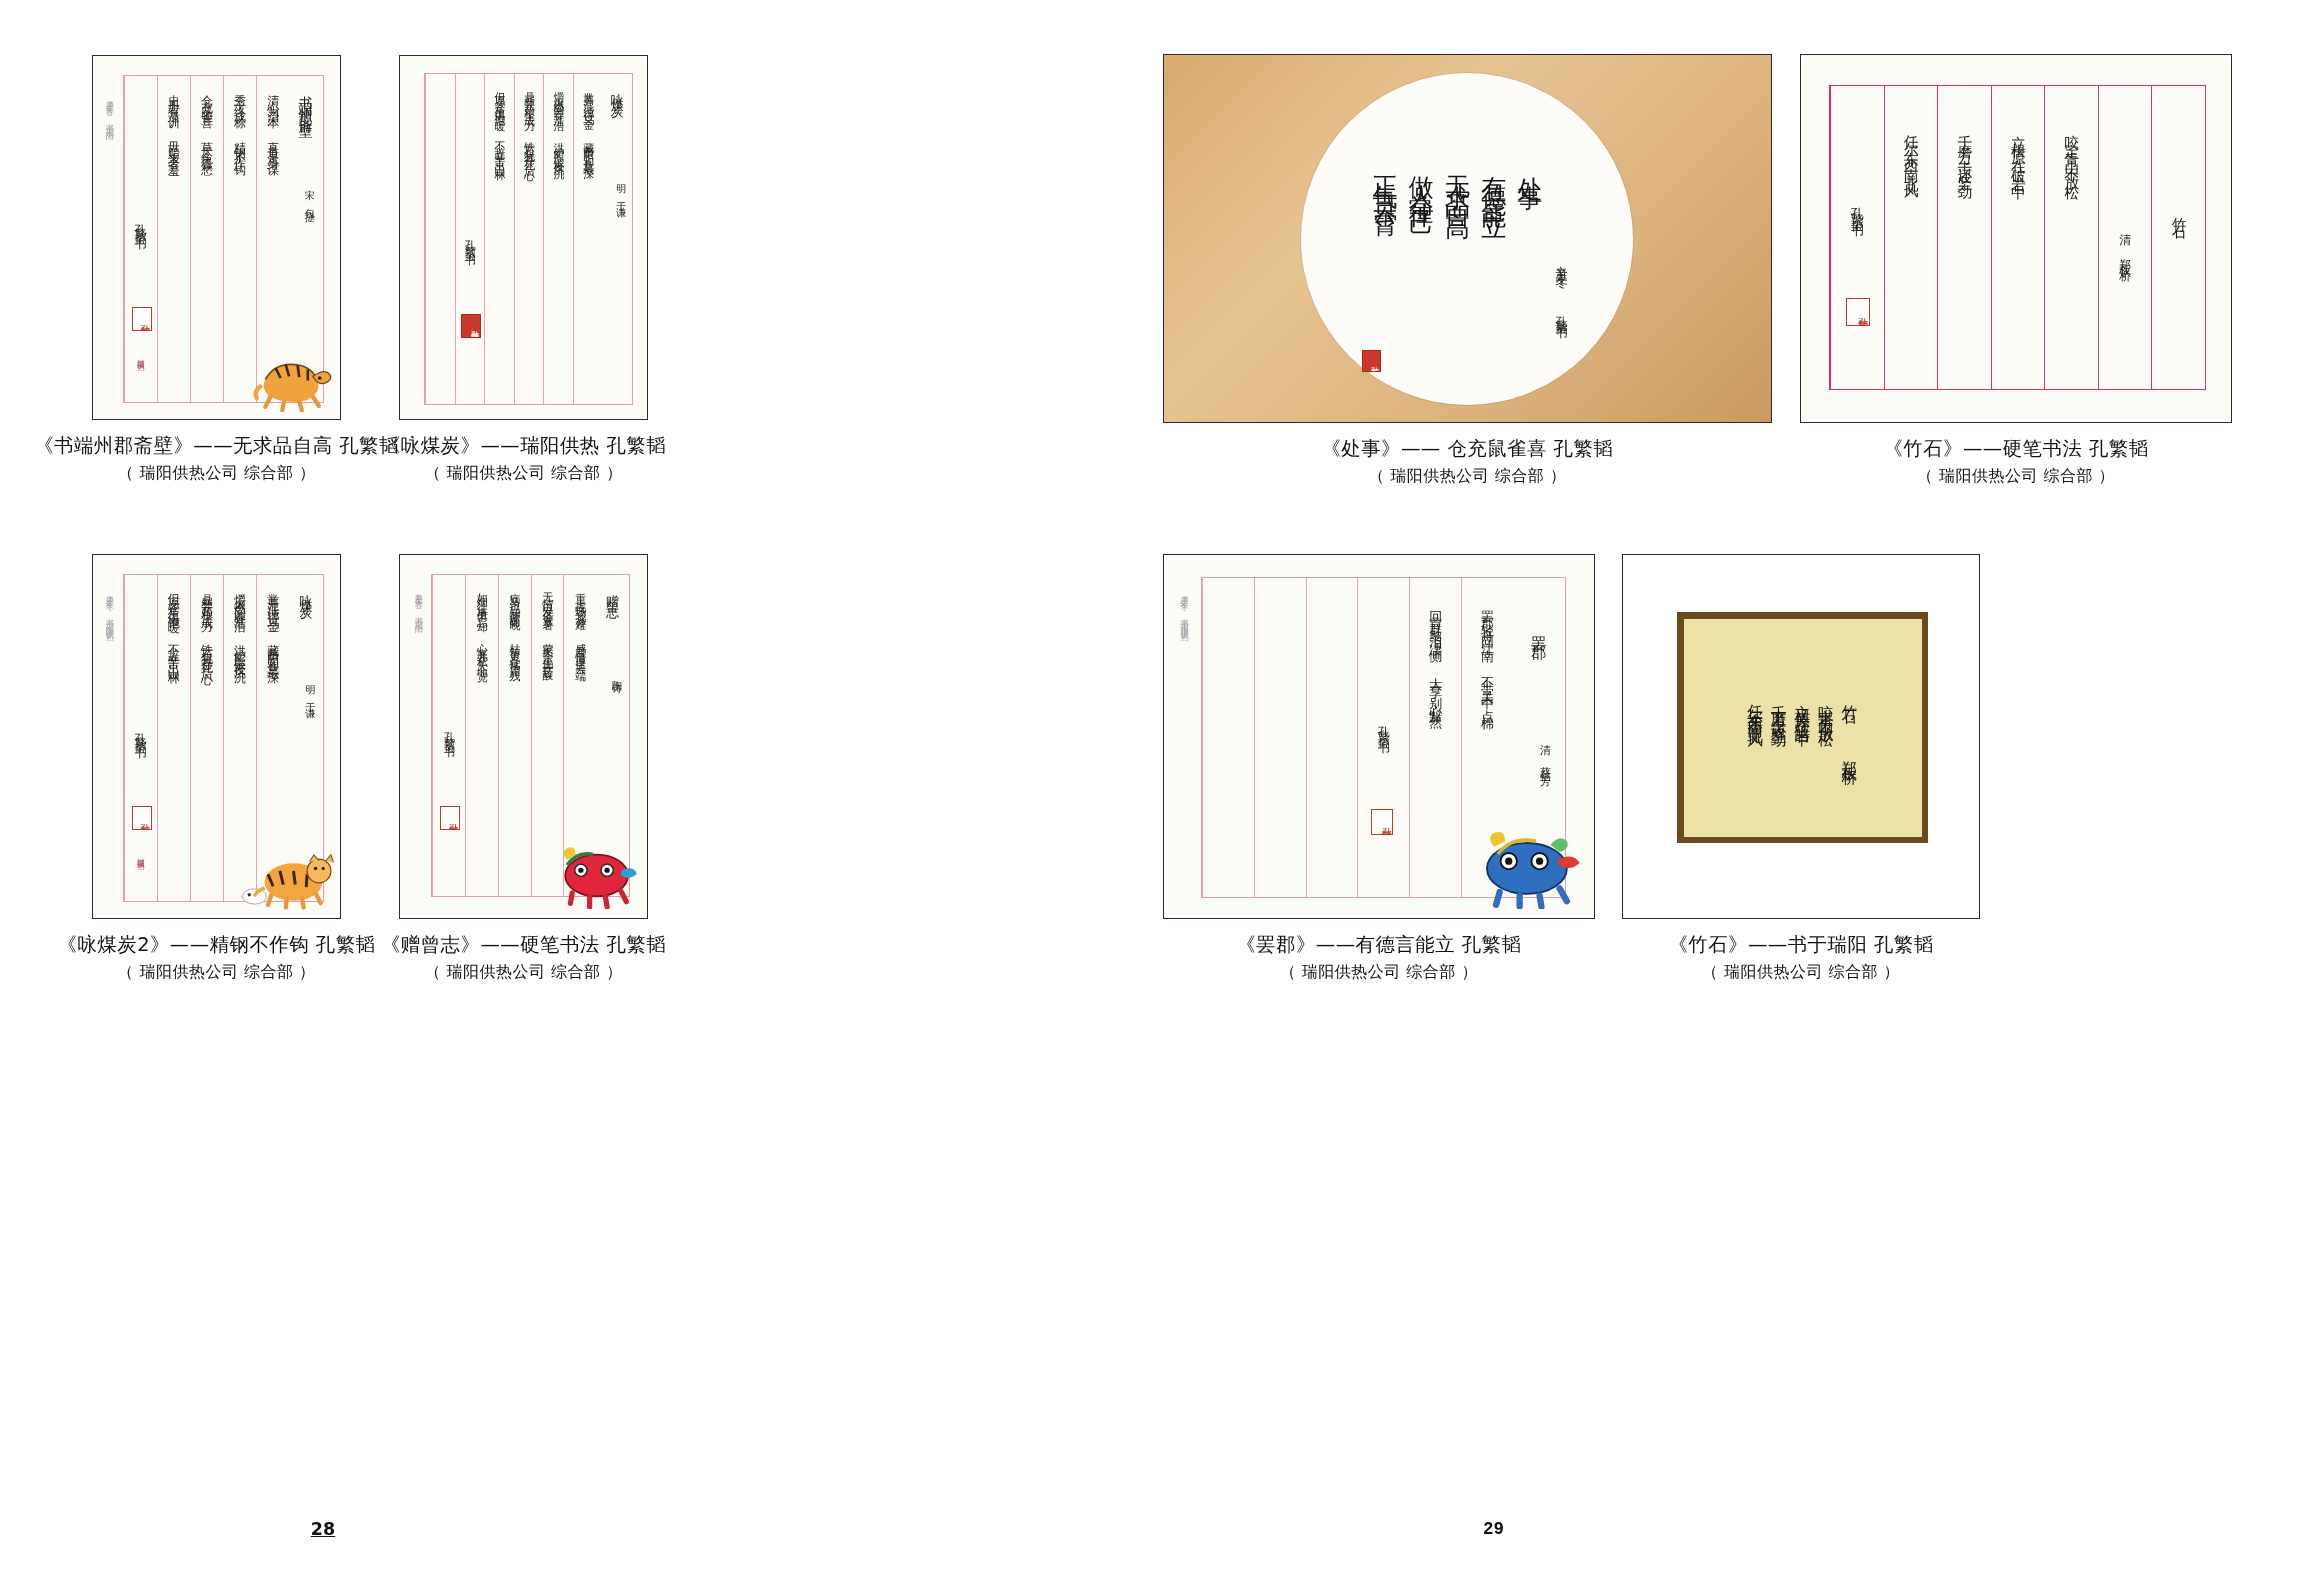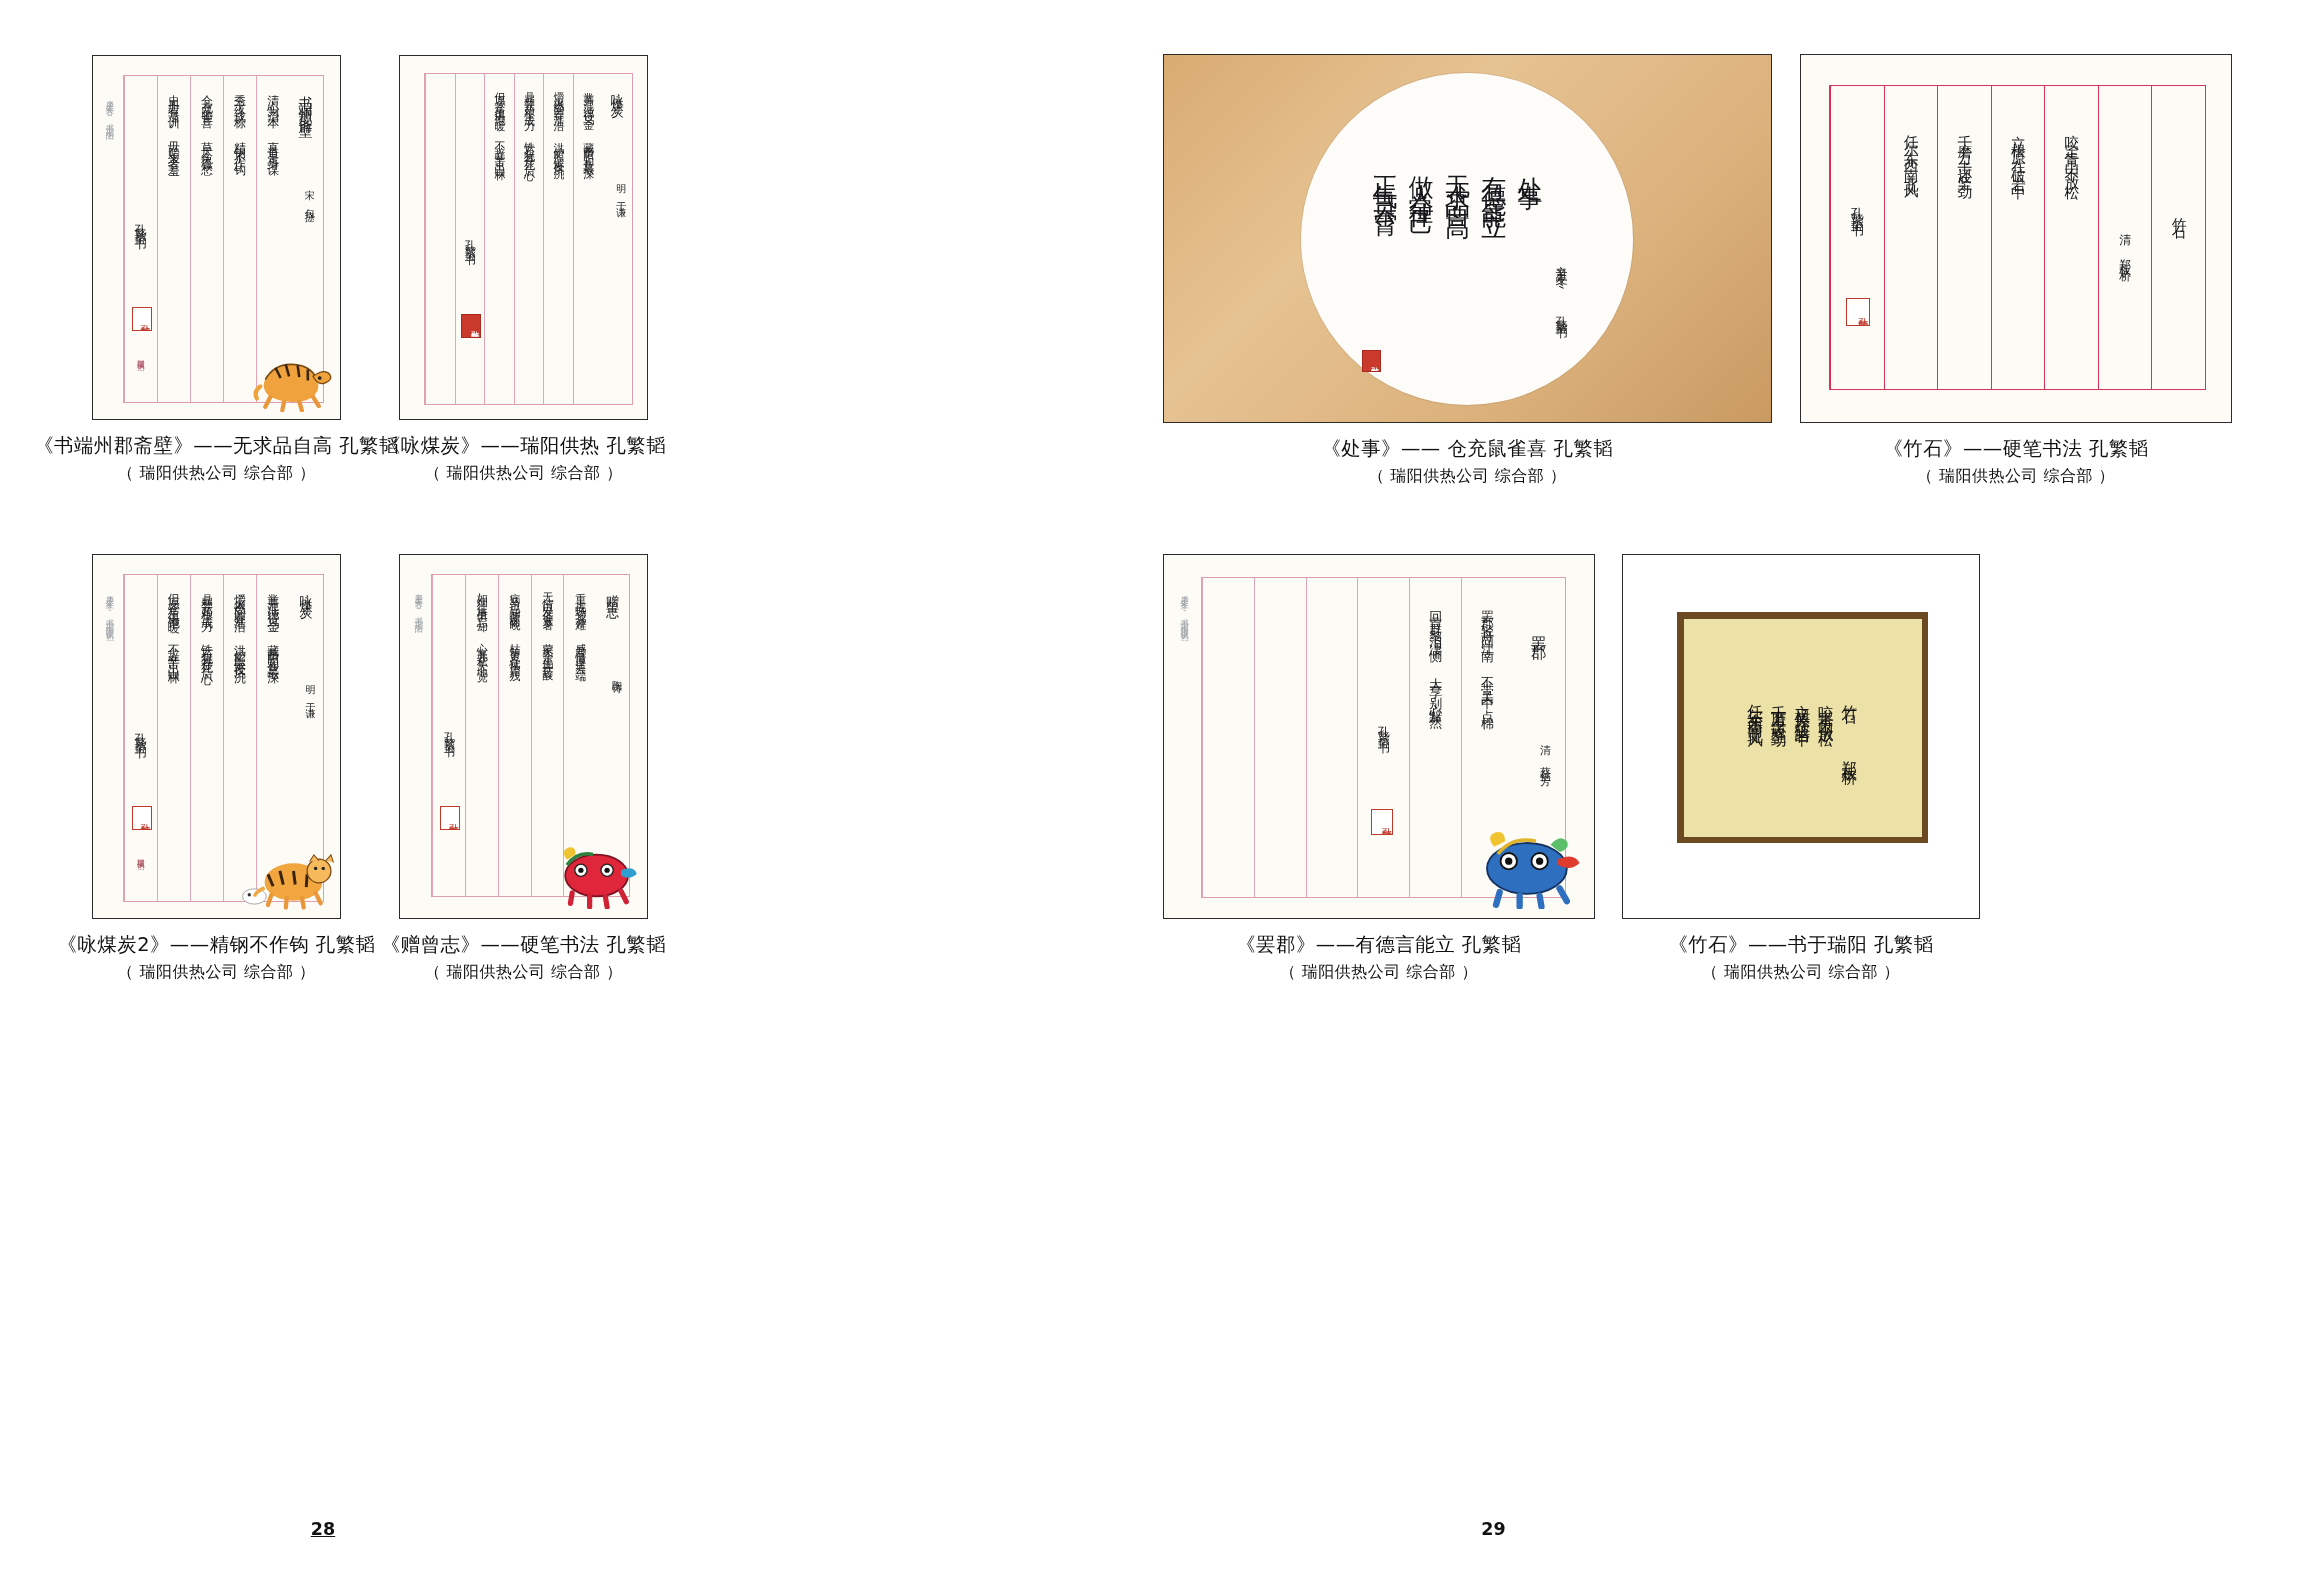--- a/index.html
+++ b/index.html
@@ -498,17 +498,17 @@
             </div>
           </div>
         </div>
       </div>
       <div class="caption">
         <div class="line1">《竹石》——书于瑞阳   孔繁韬</div>
         <div class="line2">（ 瑞阳供热公司 综合部 ）</div>
       </div>
     </div>
 
-    <div class="pagenum" style="left:0;width:665px;">29</div>
+    <div class="pagenum" style="left:0;width:665px;font-family:Liberation Mono, monospace;">29</div>
   </div>
 
 </div>
 
 
 </body></html>

